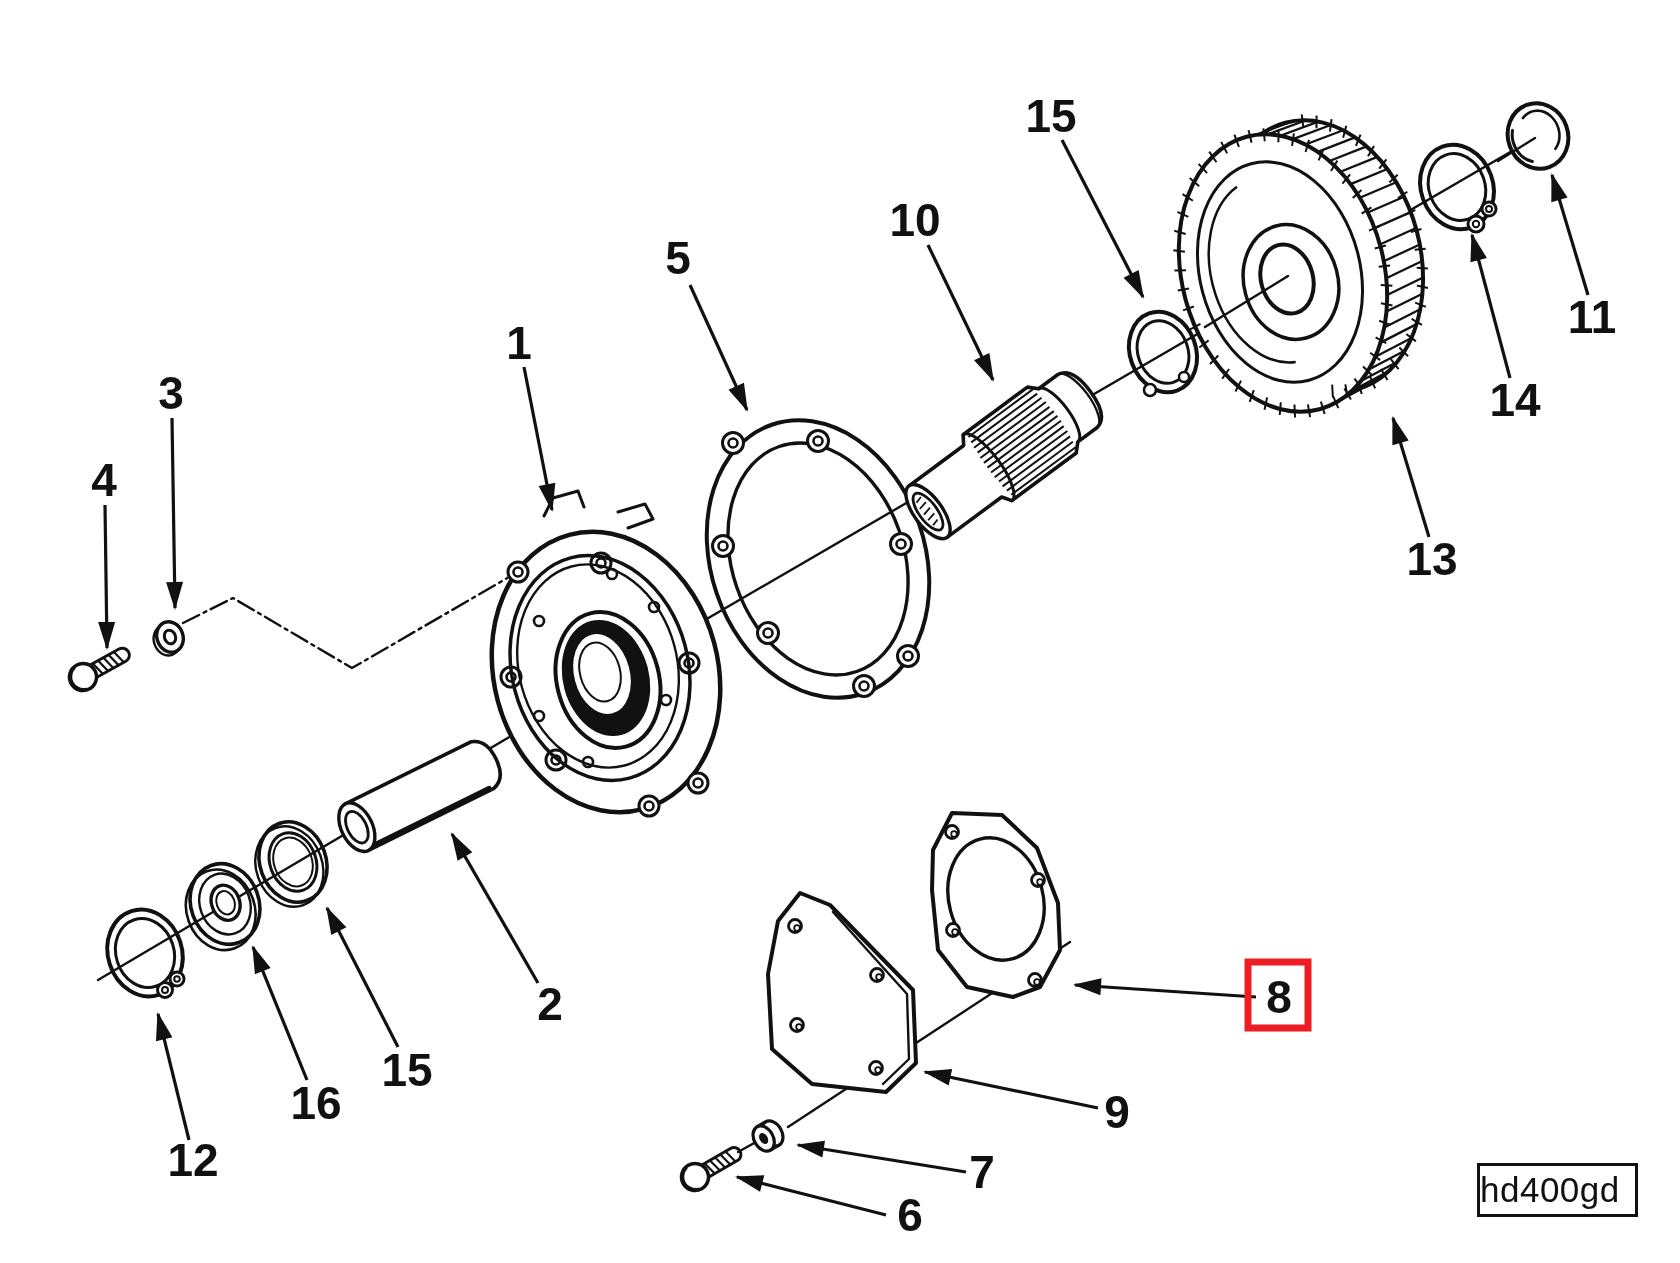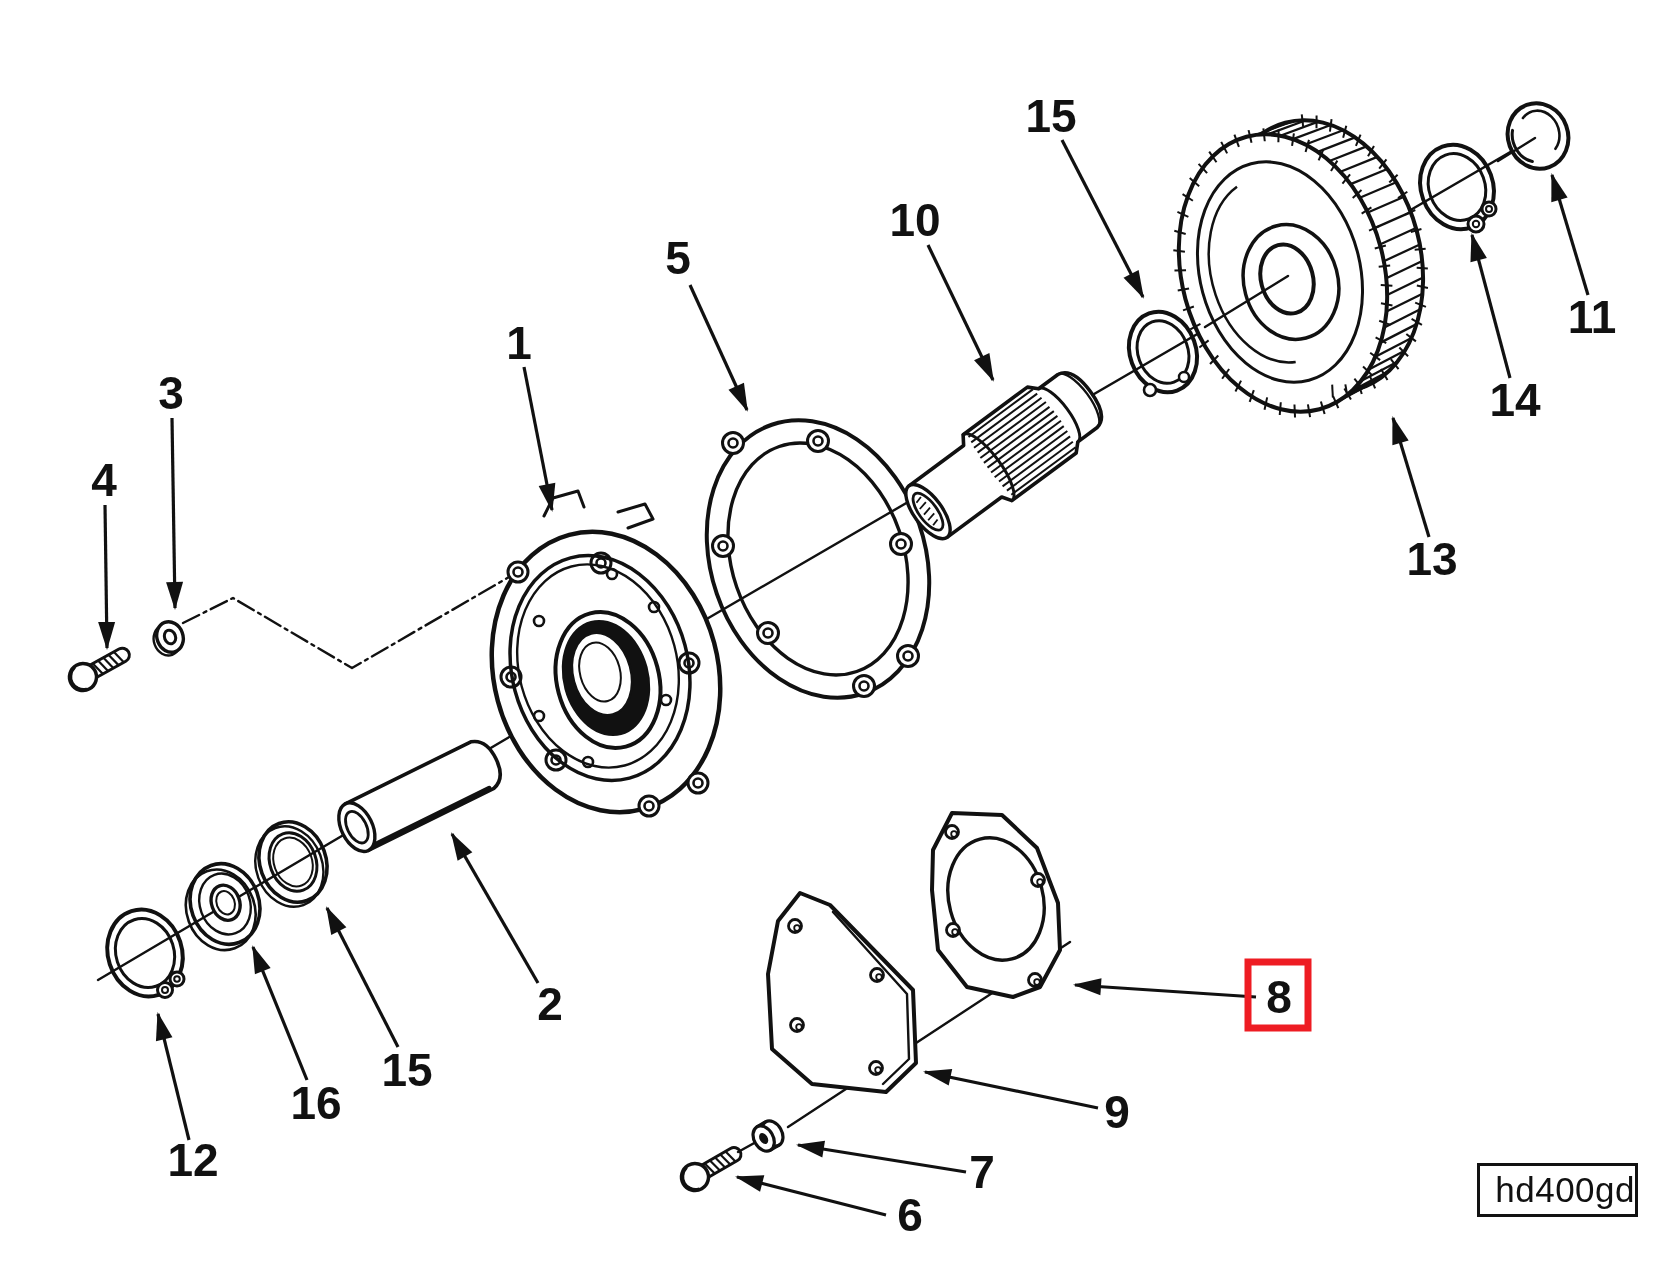--- a/index.html
+++ b/index.html
@@ -1,21 +1,21 @@
 <!DOCTYPE html>
 <html><head>
 <meta charset="utf-8">
 <style>
   html,body{margin:0;padding:0;background:#fff}
   body{width:1680px;height:1263px;overflow:hidden}
   .stage{position:relative;width:1680px;height:1263px;background:#fff;font-family:"Liberation Sans",sans-serif}
   .stage svg{position:absolute;left:0;top:0}
   .callout{font:700 46px "Liberation Sans",sans-serif;fill:#111;text-anchor:middle;dominant-baseline:central}
   .figcode{position:absolute;left:1477px;top:1163px;width:161px;height:54px;border:3.5px solid #111;
-           box-sizing:border-box;display:flex;align-items:center;justify-content:flex-end;
+           box-sizing:border-box;display:flex;align-items:center;justify-content:flex-start;
            font:400 35px "Liberation Sans",sans-serif;color:#111;background:#fff;letter-spacing:.5px}
   .ln{stroke:#111;fill:none;stroke-linecap:round;stroke-linejoin:round}
 </style>
 </head>
 <body>
 
 <div class="stage">
 <svg id="diagram" width="1680" height="1263" viewBox="0 0 1680 1263">
 
   <g>

